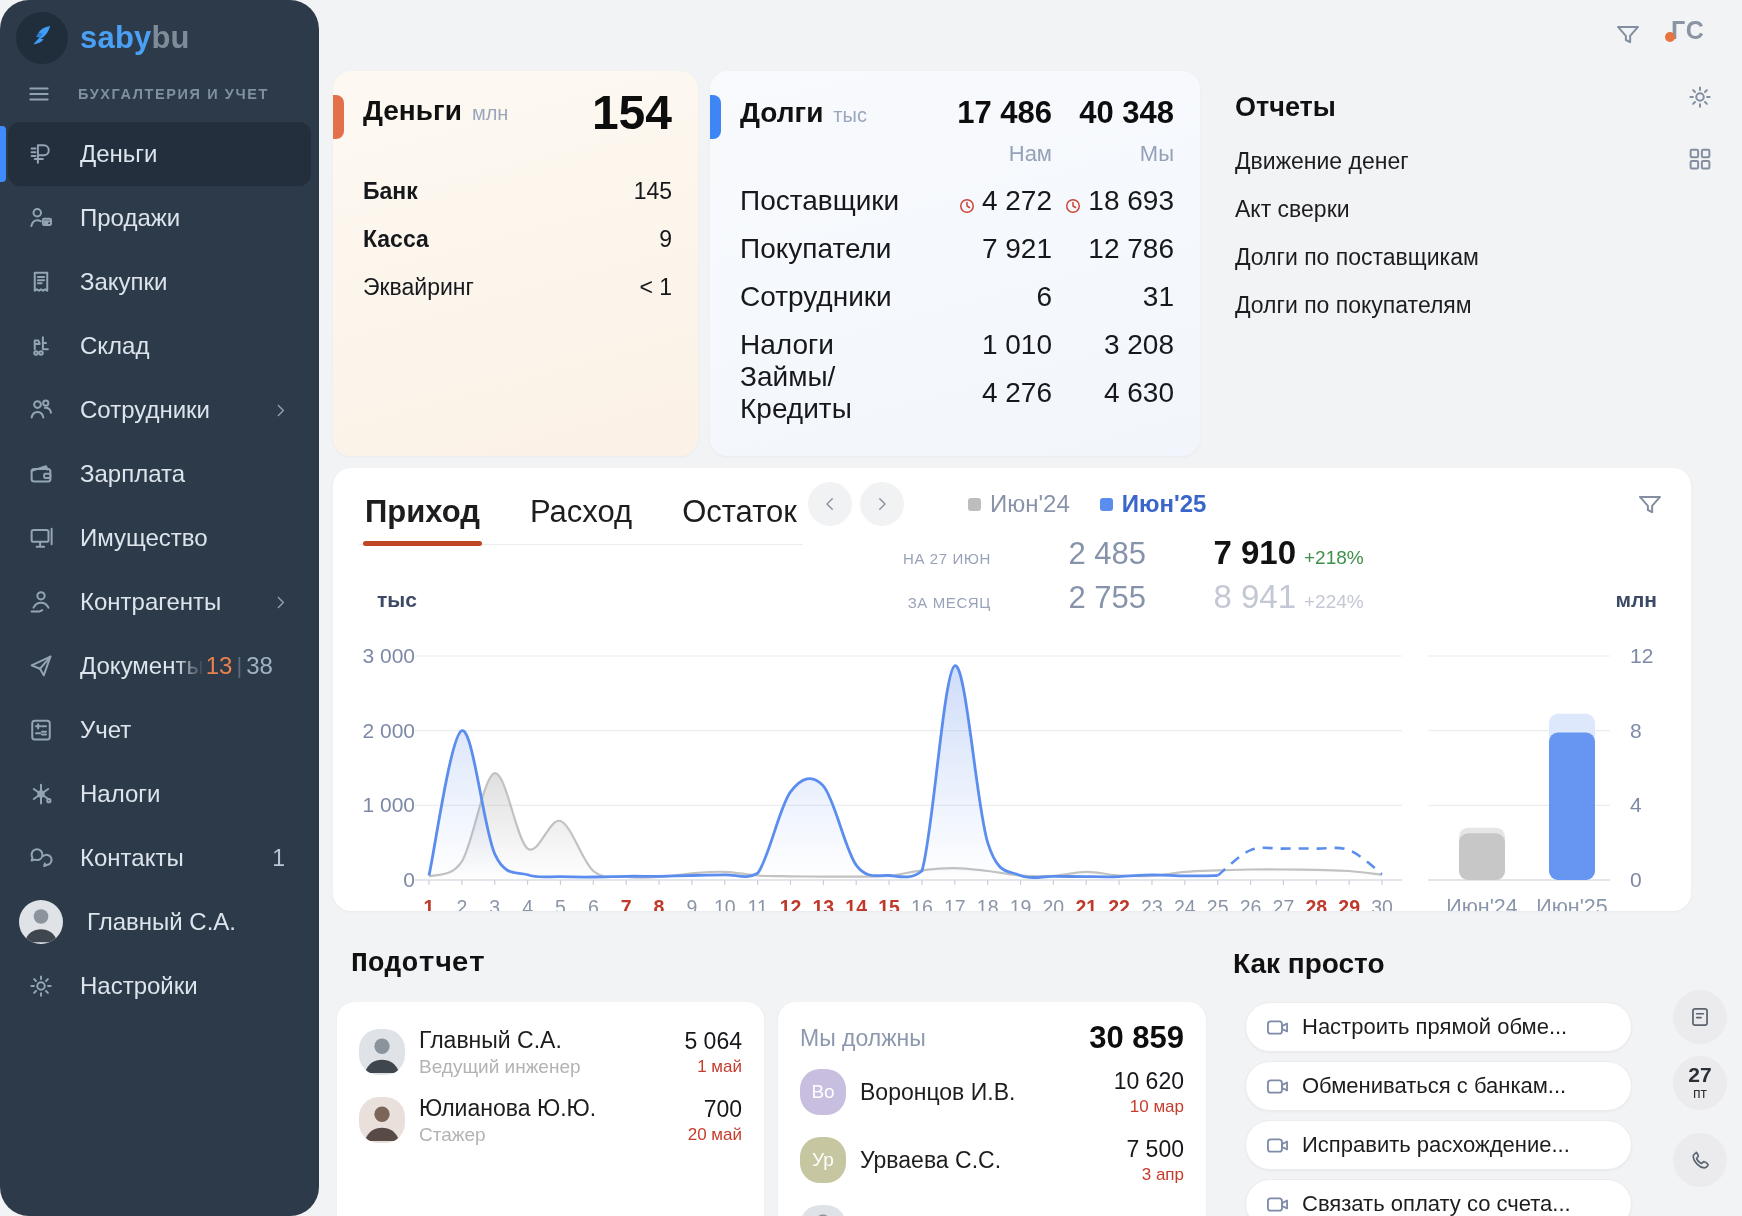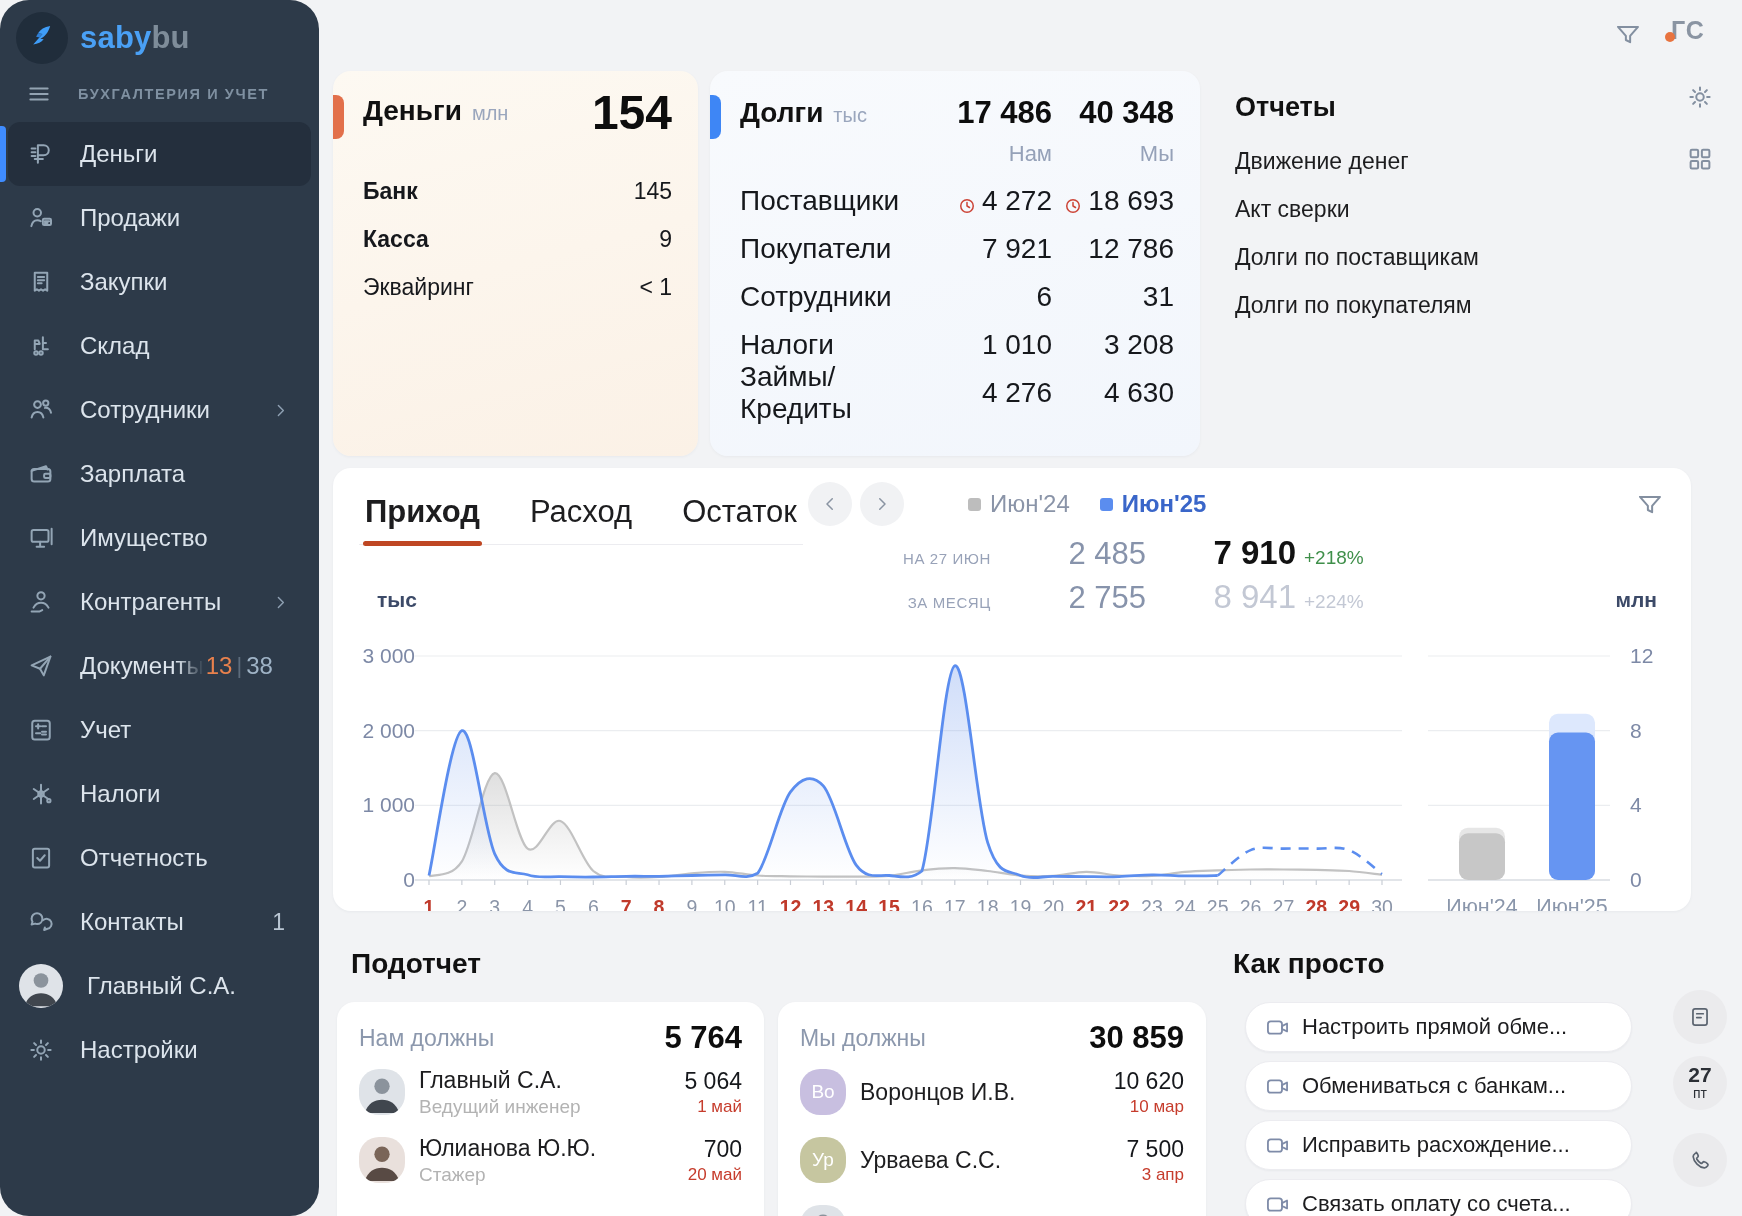--- a/index.html
+++ b/index.html
@@ -93,21 +93,21 @@
   .stat-cur.em { font-weight:700; color:#121212; } .stat-cur.dim { color:#c3c8d4; }
   .stat-delta { font-size:19px; padding-left:8px; }
   .stat-delta.em { color:#3f8f4a; } .stat-delta.dim { color:#c3c8d4; }
   .chart-filter { right:26px; top:22px; left:auto; }
   .unit-tag { position:absolute; top:120px; font-size:21px; font-weight:700; color:#3c4a68; }
   .unit-left { left:44px; } .unit-right { right:34px; }
   .chart-body { position:absolute; left:24px; top:136px; display:flex; gap:12px; }
 
   
   .section-title { position:absolute; font-size:28px; font-weight:700; color:#111; }
-  .pod-title { left:32px; top:948px; }
+  .pod-title { left:32px; top:948px;font-family:Liberation Mono, monospace; }
   .howto-title { left:914px; top:948px; }
   .pod-card { padding:16px 22px 0; }
   .pod-card1 { left:18px; top:1002px; width:427px; height:240px; }
   .pod-card2 { left:459px; top:1002px; width:428px; height:260px; }
   .pod-head { display:flex; align-items:center; height:40px; }
   .pod-head .t { font-size:23px; color:#8c98ad; }
   .pod-head .v { margin-left:auto; font-size:31px; font-weight:700; color:#0d0d0d; }
   .pod-row { display:flex; align-items:center; height:68px; cursor:pointer; }
   .pod-ava { width:46px; height:46px; border-radius:20px; overflow:hidden; flex:none; display:flex; align-items:center; justify-content:center; font-size:19px; color:#fff; }
   .pod-ava svg { width:46px; height:46px; display:block; }
@@ -245,27 +245,20 @@
           </svg></span>
         <span class="nav-label">Учет</span>
       </div>
       <div class="nav-item">
         <span class="nav-icon"><svg viewBox="0 0 24 24" fill="none" stroke="currentColor" stroke-width="1.6" stroke-linecap="round" stroke-linejoin="round">
             <path d="M12 4.5v15M6.2 8l11.6 8M17.8 8 6.2 16"></path>
             <circle cx="12" cy="12" r="2.2"></circle>
             <circle cx="18.3" cy="17.3" r="1.3"></circle>
           </svg></span>
         <span class="nav-label">Налоги</span>
-      </div>
-      <div class="nav-item">
-        <span class="nav-icon"><svg viewBox="0 0 24 24" fill="none" stroke="currentColor" stroke-width="1.6" stroke-linecap="round" stroke-linejoin="round">
-            <rect x="5.5" y="4.5" width="13" height="15" rx="1.5"></rect>
-            <path d="m9 12 2.2 2.2 3.8-4.4"></path>
-          </svg></span>
-        <span class="nav-label">Отчетность</span>
       </div>
       <div class="nav-item">
         <span class="nav-icon"><svg viewBox="0 0 24 24" fill="none" stroke="currentColor" stroke-width="1.6" stroke-linecap="round" stroke-linejoin="round">
             <path d="M4.5 9.3a4.3 4.3 0 0 1 8.6 0c0 2.4-1.9 4.3-4.3 4.3-.5 0-1-.1-1.5-.3L4.5 14l.7-2.2a4.3 4.3 0 0 1-.7-2.5z"></path>
             <path d="M13.8 10.5a4 4 0 1 1 3.4 6.9l-2.7 1 .6-2"></path>
           </svg></span>
         <span class="nav-label">Контакты</span>
         <span class="b-right">1</span>
       </div>
       <div class="nav-item">
@@ -527,24 +520,20 @@
           <rect x="125" y="102.53333333333333" width="46" height="147.46666666666667" rx="9" fill="#6695f2"></rect>
           <text x="148" y="284" text-anchor="middle" font-size="21.5" fill="#8a96ab">Июн'25</text>
         </svg>
     </div>
   </section>
 
   <div class="section-title pod-title">Подотчет</div>
   <div class="section-title howto-title">Как просто</div>
 
   <section class="card pod-card pod-card1" id="pod-card-0">
-      <div class="pod-head">
-        <span class="t">Нам должны</span>
-        <span class="v">5 764</span>
-      </div>
       <div class="pod-row">
         <span class="pod-ava">
           <svg viewBox="0 0 24 24">
             <rect width="24" height="24" fill="#dfe3e8"></rect>
             <circle cx="12" cy="9" r="4" fill="#8b939c"></circle>
             <path d="M3 23c1.5-5 5-7 9-7s7.5 2 9 7z" fill="#40464e"></path>
           </svg>
         </span>
         <div class="pod-who">
           <div class="pod-name">Главный С.А.</div>

